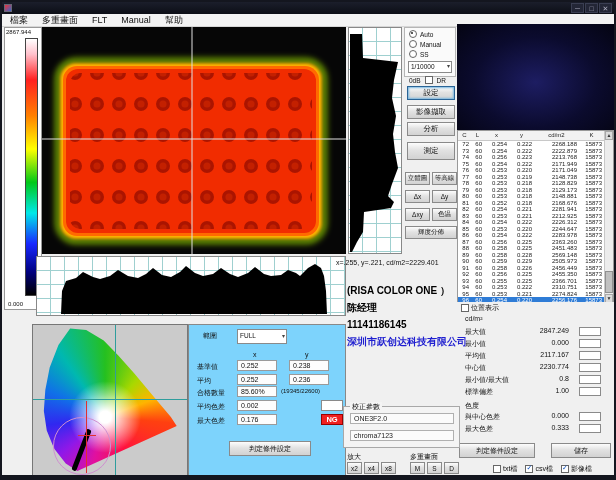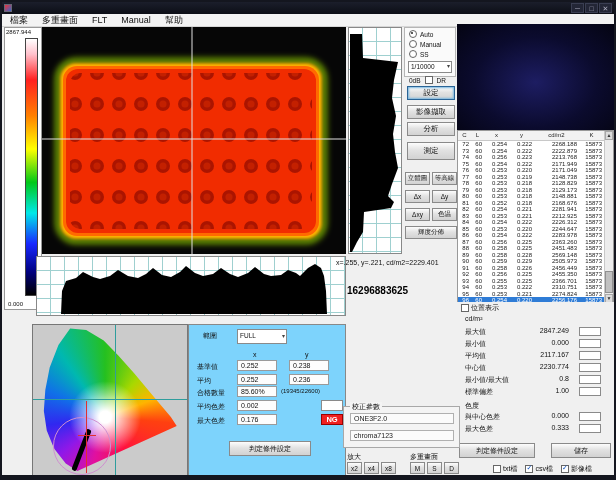--- a/index.html
+++ b/index.html
@@ -499,21 +499,24 @@
     <div id="horseshoe"></div>
     <div class="tealline" style="left:82px;top:0;width:1px;height:154px;"></div>
     <div class="tealline" style="left:0;top:74px;width:154px;height:1px;"></div>
     <div id="cie-circle"></div>
     <div id="cie-marker"></div>
     <div class="redline" style="left:53px;top:76px;width:1px;height:72px;"></div>
     <div class="redline" style="left:45px;top:110px;width:18px;height:1px;"></div>
   </div>
 
   <div class="abs" id="contact">
-    <div>16296883625</div>
+    <div>(RISA COLOR ONE ）</div>
+    <div>陈经理</div>
+    <div>11141186145</div>
+    <div id="company">深圳市跃创达科技有限公司</div>
   </div>
 
   <div class="grp" style="left:341px;top:404px;width:117px;height:42px;">
     <span class="gtitle">校正參數</span>
     <div class="gfield" style="top:6px;">ONE3F2.0</div>
     <div class="gfield" style="top:23px;">chroma7123</div>
   </div>
 
   <span class="sectlabel" style="left:345px;top:450px;">放大</span>
   <div class="btn tinybtn" style="left:345px;top:460px;">x2</div>

